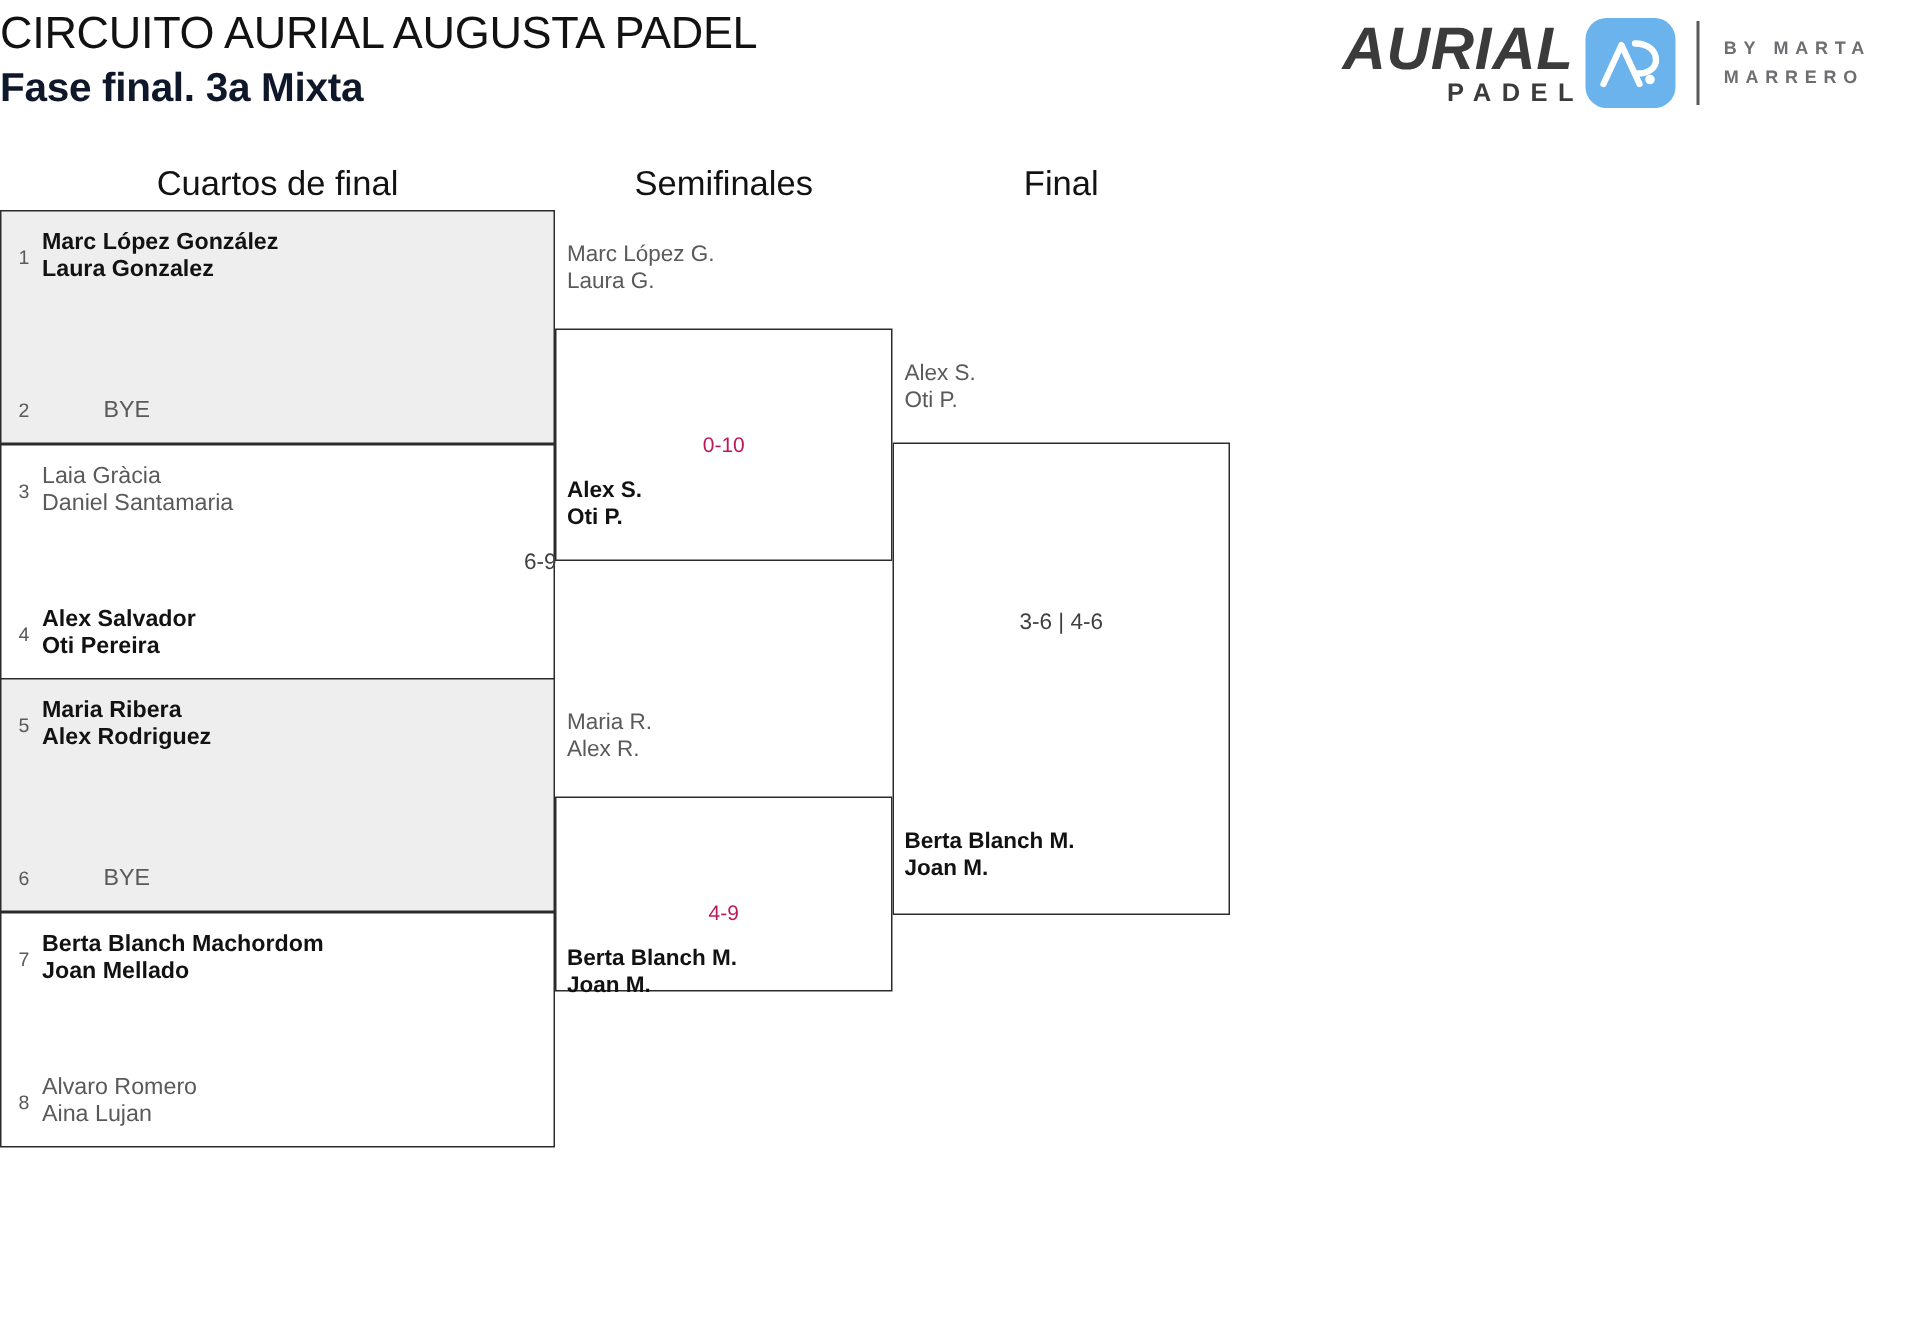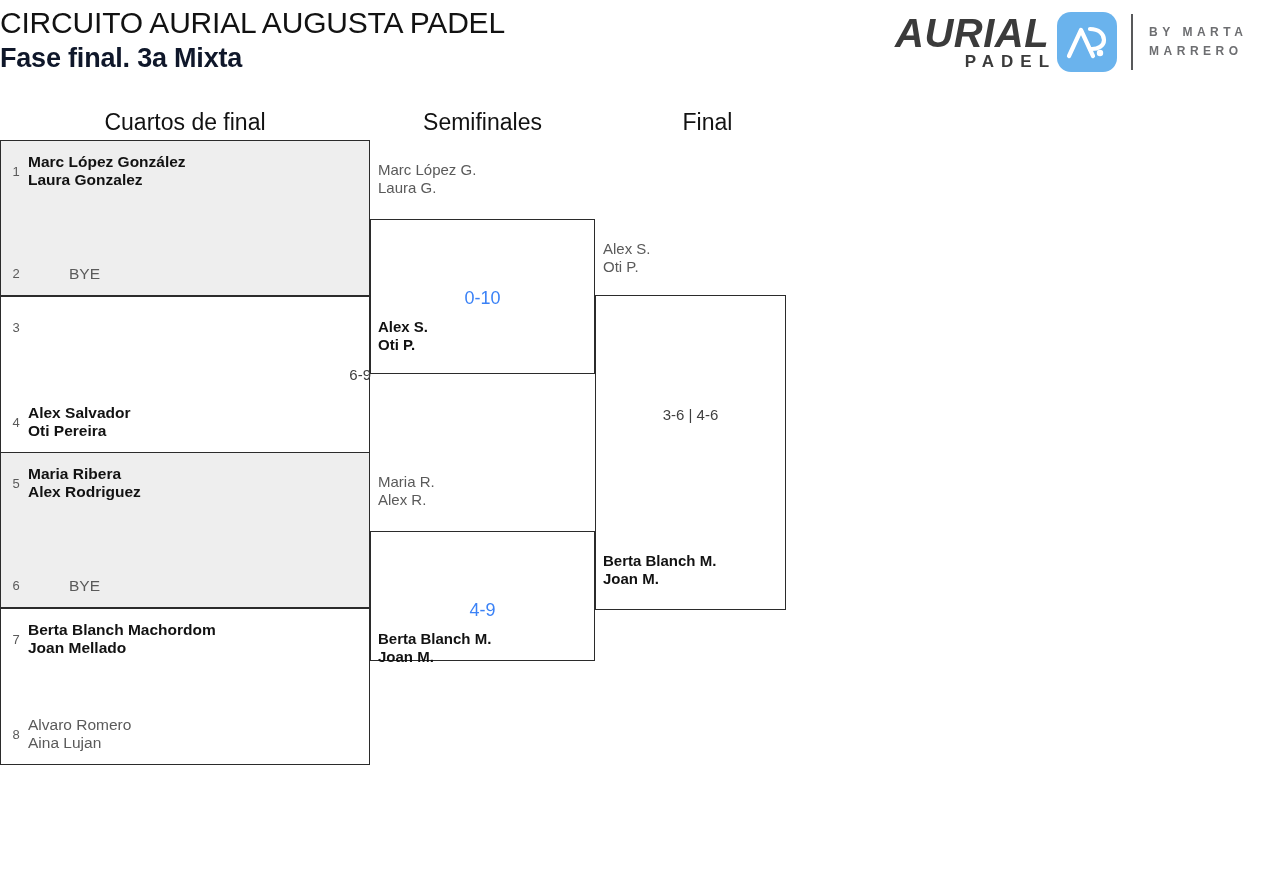--- a/index.html
+++ b/index.html
@@ -192,22 +192,22 @@
     left: 370px;
     width: 225px;
     border: 1px solid #2b2b2b;
     background: #ffffff;
   }
   .sf-score {
     position: absolute;
     left: 0;
     width: 100%;
     text-align: center;
-    font-size: 18px;
-    color: #3b82f6;
+    font-size: 14px;
+    color: #be185d;
     white-space: nowrap;
   }
 
   
   .pair {
     position: absolute;
     display: flex;
     flex-direction: column;
     white-space: nowrap;
   }
@@ -217,21 +217,21 @@
     white-space: nowrap;
   }
   .pair.winner span { color: #121212; font-weight: 700; }
   .pair.loser  span { color: #5a5a5a; font-weight: 400; }
 
   
   .final-box {
     position: absolute;
     left: 595px;
     top: 295px;
-    width: 191px;
+    width: 225px;
     height: 315px;
     border: 1px solid #2b2b2b;
     background: #ffffff;
     padding-left: 20px;
   }
   .final-score {
     position: absolute;
     left: 0;
     top: 110px;
     width: 100%;
@@ -284,20 +284,24 @@
           </div>
         </div>
         <div class="qf-bottom qf-bye">
           <div class="seed">2</div>
           <div class="bye-label">BYE</div>
         </div>
       </div>
       <div class="qf-block" style="top: 296px; height: 157px;">
         <div class="qf-top">
           <div class="seed">3</div>
+          <div class="names loser">
+            <span>Laia Gràcia</span>
+            <span>Daniel Santamaria</span>
+          </div>
         </div>
         <div class="qf-bottom">
           <div class="seed">4</div>
           <div class="names winner">
             <span>Alex Salvador</span>
             <span>Oti Pereira</span>
           </div>
         </div>
         <div class="qf-score" style="top: 68.5px;">6-9</div>
       </div>

